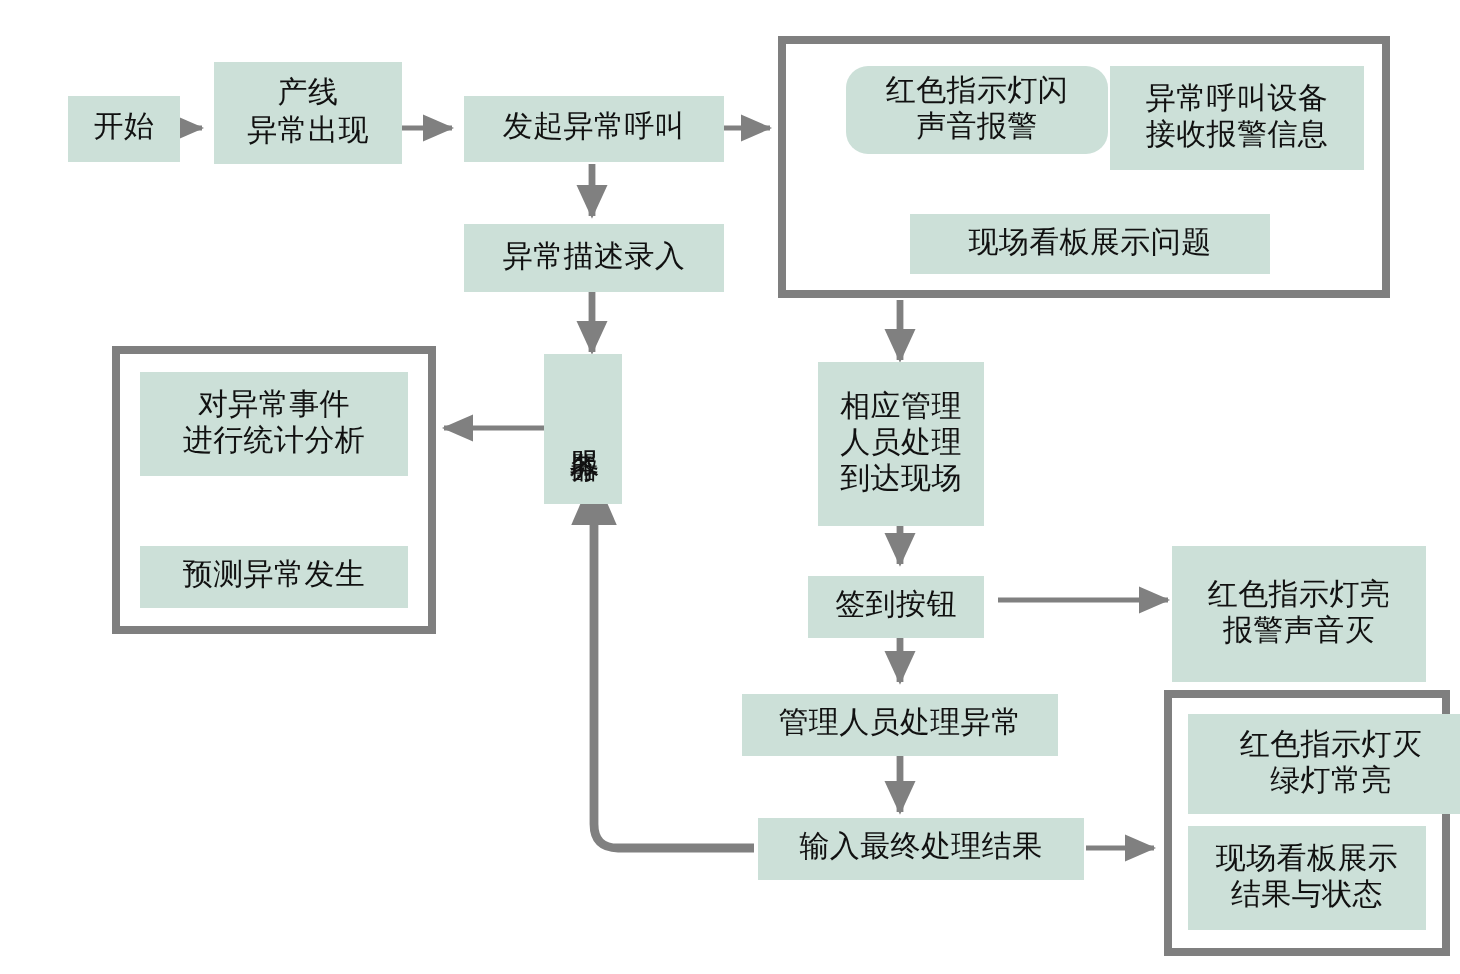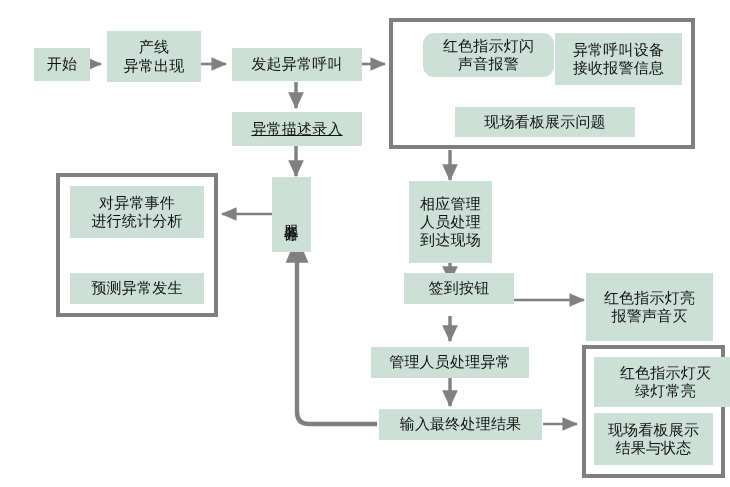--- a/index.html
+++ b/index.html
@@ -115,27 +115,27 @@
   <div class="node" style="left:594px; top:357px; width:143px; height:50px;">红色指示灯灭<br>绿灯常亮</div>
 
   <div class="node" style="left:594px; top:413px; width:119px; height:52px;">现场看板展示<br>结果与状态</div>
 
   <div class="node nowrap" style="left:18px; top:48px; width:56px; height:33px;margin-left:16px;">开始</div>
 
   <div class="node" style="left:107px; top:31px; width:94px; height:51px;">产线<br>异常出现</div>
 
   <div class="node nowrap" style="left:232px; top:48px; width:130px; height:33px;">发起异常呼叫</div>
 
-  <div class="node nowrap" style="left:232px; top:112px; width:130px; height:34px;text-decoration:underline;">异常描述录入</div>
+  <div class="node nowrap" style="left:232px; top:112px; width:130px; height:34px;">异常描述录入</div>
 
   <div class="node vertical" style="left:272px; top:177px; width:39px; height:75px;">服务器</div>
 
   <div class="node" style="left:409px; top:181px; width:83px; height:82px;">相应管理<br>人员处理<br>到达现场</div>
 
-  <div class="node nowrap" style="left:404px; top:273px; width:110px; height:31px;">签到按钮</div>
+  <div class="node nowrap" style="left:404px; top:288px; width:88px; height:31px;">签到按钮</div>
 
   <div class="node nowrap" style="left:586px; top:273px; width:127px; height:68px;">红色指示灯亮<br>报警声音灭</div>
 
   <div class="node nowrap" style="left:379px; top:409px; width:163px; height:31px;">输入最终处理结果</div>
 
   <div class="node nowrap" style="left:371px; top:347px; width:158px; height:31px;">管理人员处理异常</div>
 
 </div>
 
 </body></html>

